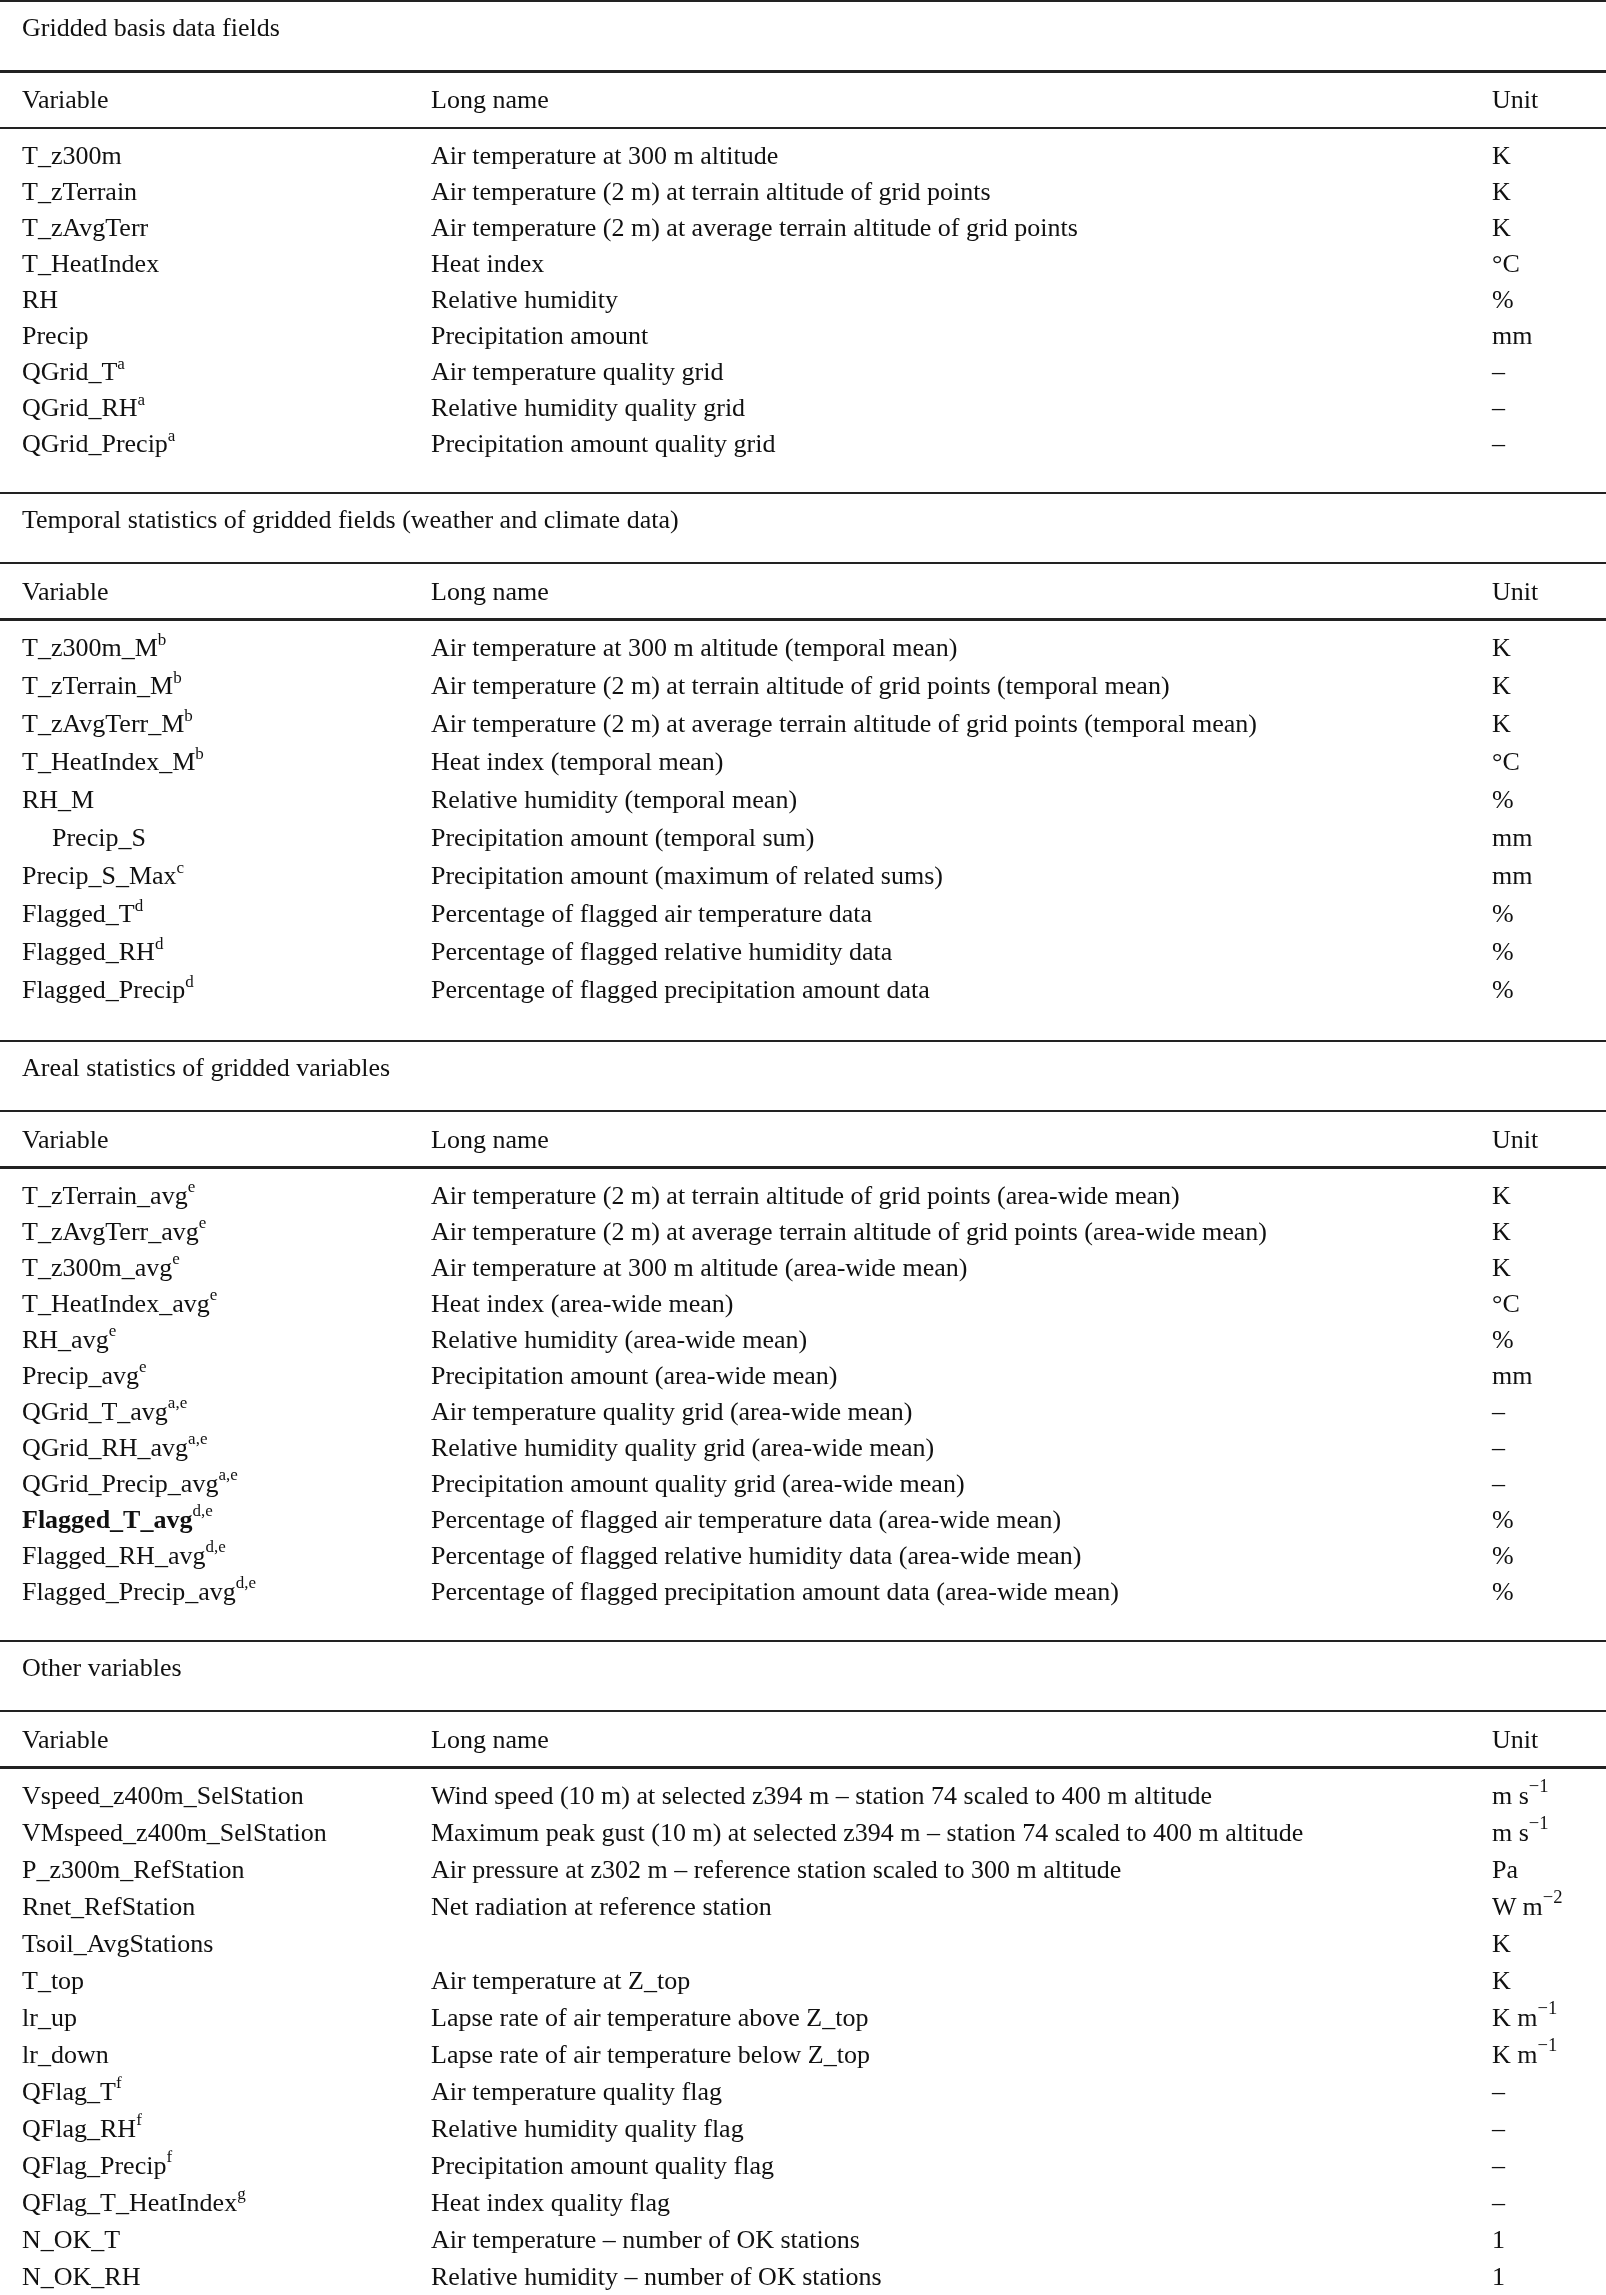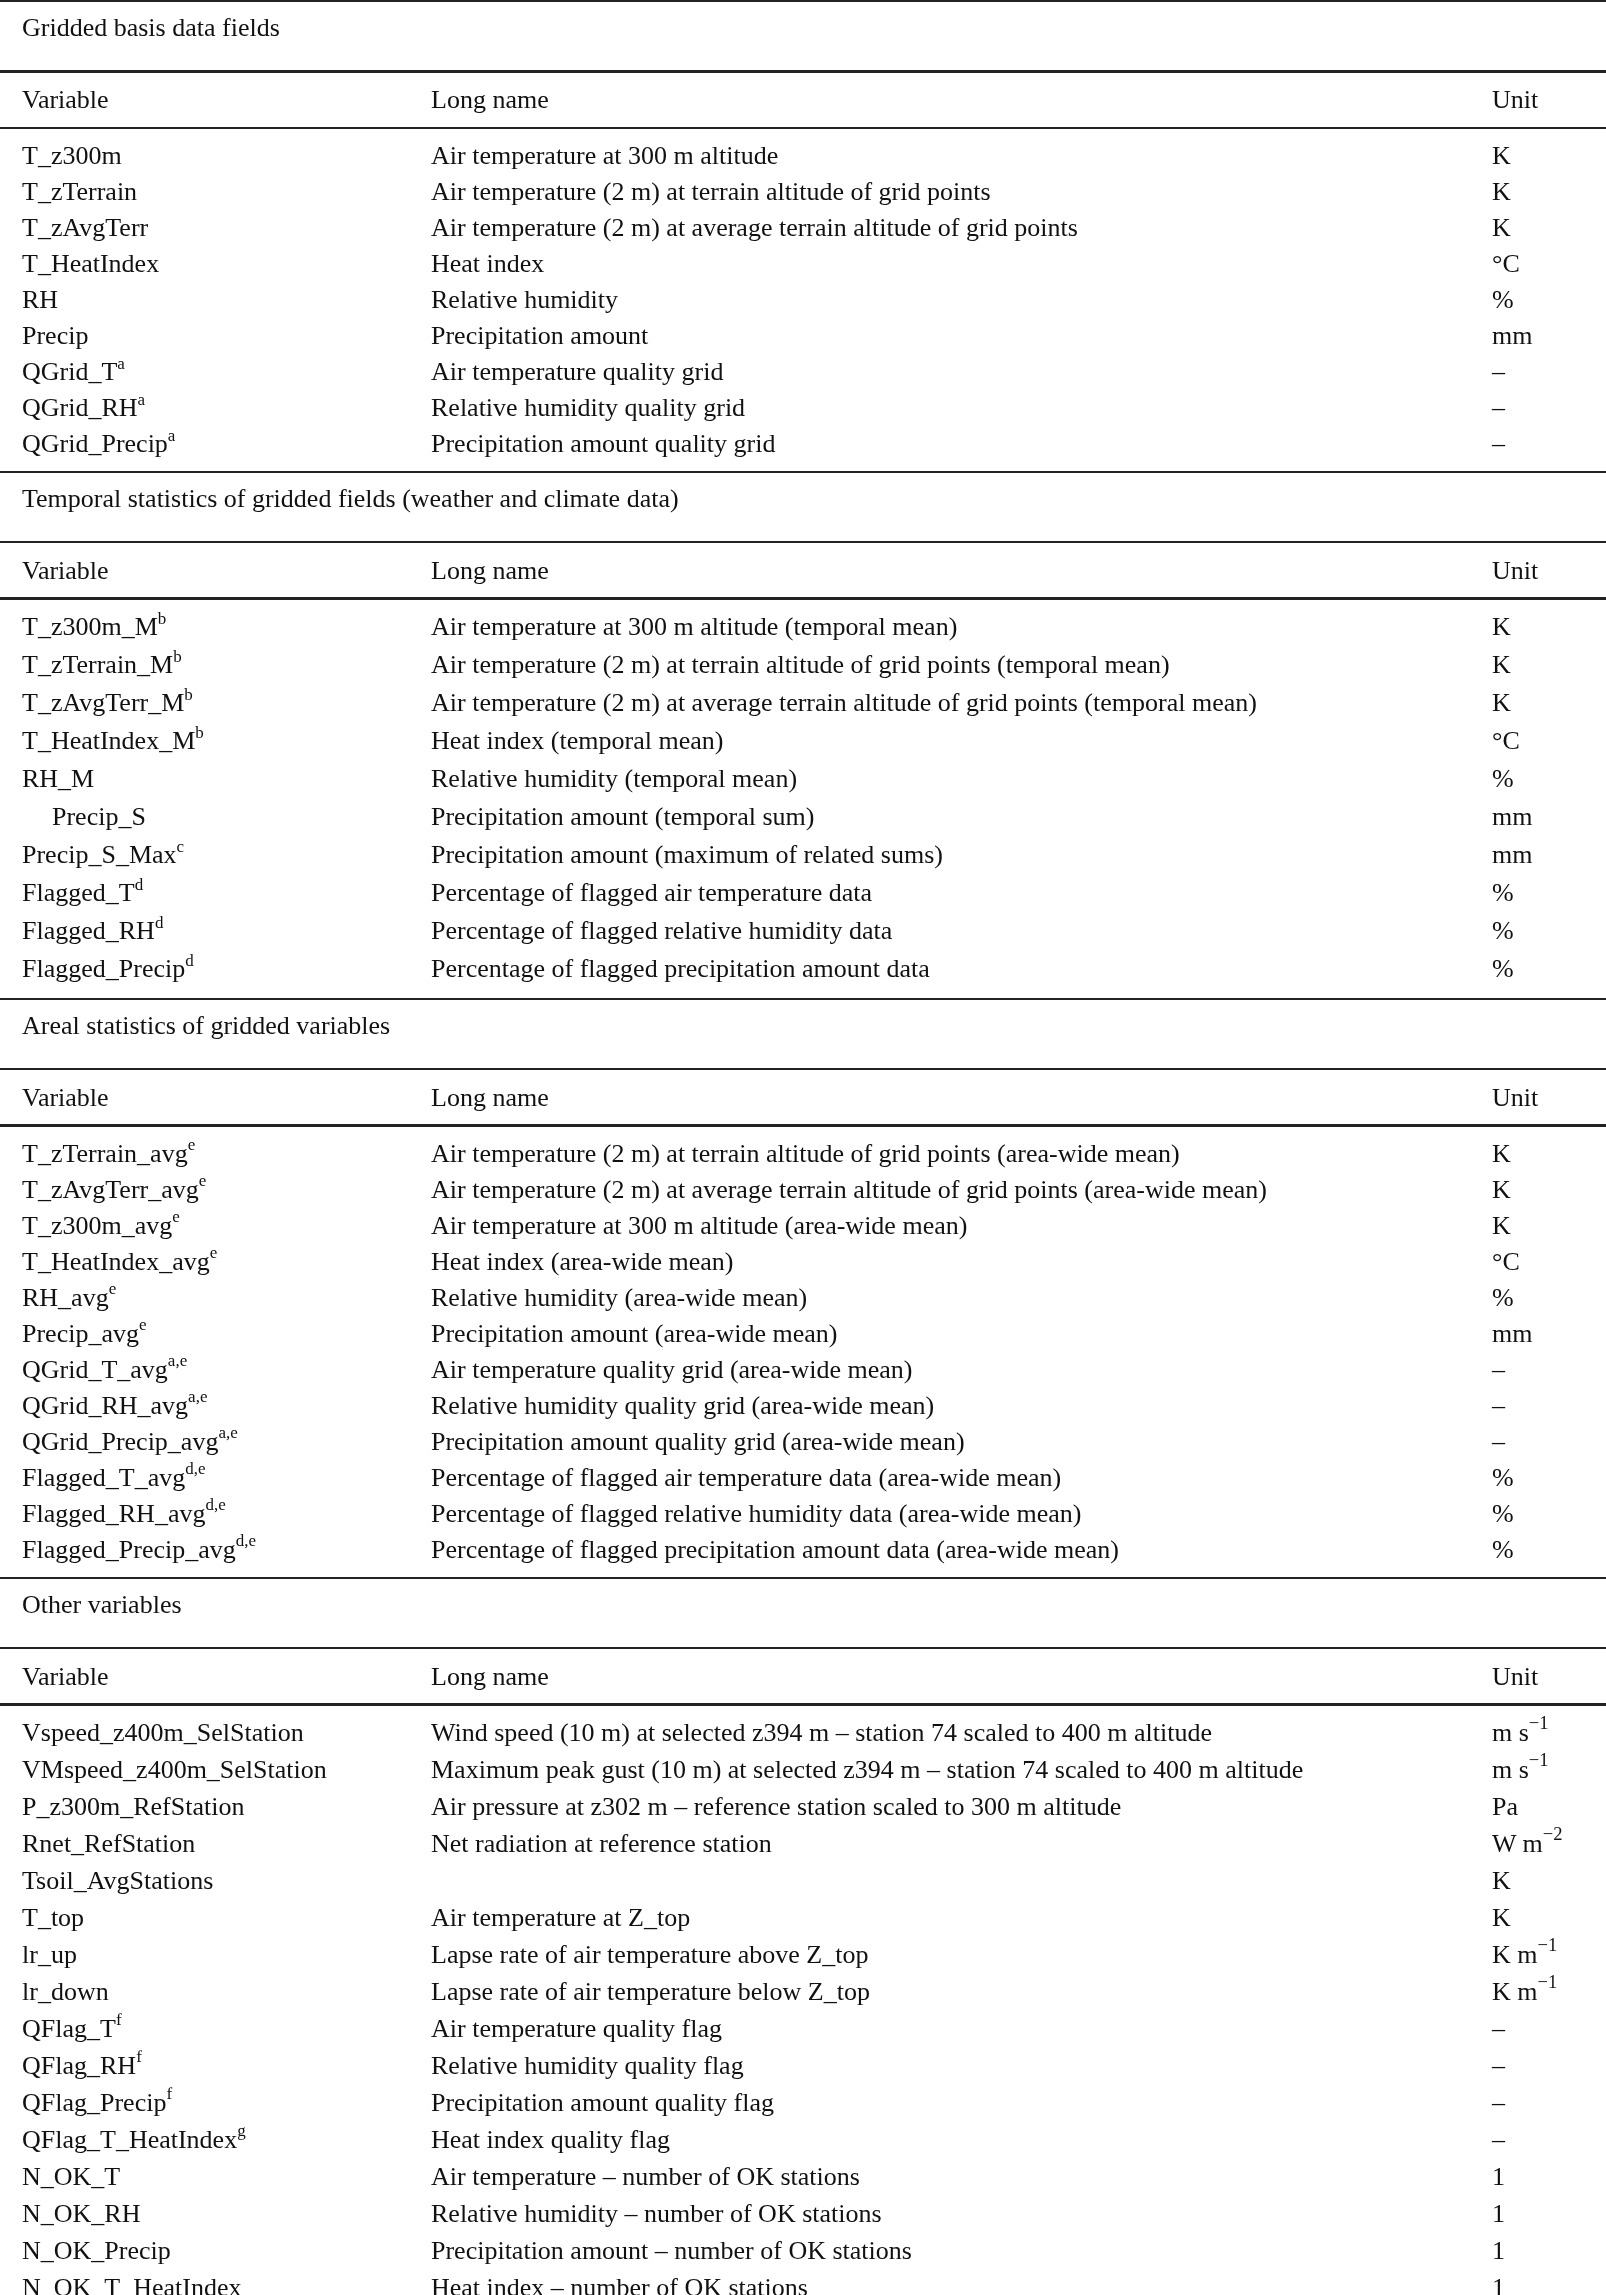--- a/index.html
+++ b/index.html
@@ -15,21 +15,21 @@
     font-size: 26px; white-space: nowrap;
   }
   .header-row {
     height: 54px; position: relative; font-size: 26px;
   }
   .header-row span, .data-row span { position: absolute; white-space: nowrap; }
   .header-row span { top: 12.4px; }
   .c-var { left: 22px; }
   .c-long { left: 431px; }
   .c-unit { left: 1492px; }
-  .rows { padding-top: 11px; padding-bottom: 7px; }
+  .rows { padding-top: 11px; padding-bottom: 28px; }
   .data-row { position: relative; font-size: 26px; }
   .data-row span { top: 0; line-height: 1.25; }
   .rows.gridded .data-row { height: 36px; }
   .rows.temporal .data-row { height: 38px; }
   .rows.areal .data-row { height: 36px; }
   .rows.other .data-row { height: 37px; }
   sup { font-size: 17px; line-height: 0; position: relative; top: -1.6px; vertical-align: super; }
   .unit-sup { font-size: 18.6px; }
 </style>
 </head>
@@ -202,21 +202,21 @@
         <span class="c-var"><span style="position: static;">QGrid_RH_avg</span><sup>a,e</sup></span>
         <span class="c-long">Relative humidity quality grid (area-wide mean)</span>
         <span class="c-unit"><span style="position: static;">–</span></span>
       </div>
       <div class="data-row">
         <span class="c-var"><span style="position: static;">QGrid_Precip_avg</span><sup>a,e</sup></span>
         <span class="c-long">Precipitation amount quality grid (area-wide mean)</span>
         <span class="c-unit"><span style="position: static;">–</span></span>
       </div>
       <div class="data-row">
-        <span class="c-var"><span style="position: static;">Flagged_T_avg</span><sup>d,e</sup></span>
+        <span class="c-var"><span style="position: static; font-weight: bold;">Flagged_T_avg</span><sup>d,e</sup></span>
         <span class="c-long">Percentage of flagged air temperature data (area-wide mean)</span>
         <span class="c-unit"><span style="position: static;">%</span></span>
       </div>
       <div class="data-row">
         <span class="c-var"><span style="position: static;">Flagged_RH_avg</span><sup>d,e</sup></span>
         <span class="c-long">Percentage of flagged relative humidity data (area-wide mean)</span>
         <span class="c-unit"><span style="position: static;">%</span></span>
       </div>
       <div class="data-row">
         <span class="c-var"><span style="position: static;">Flagged_Precip_avg</span><sup>d,e</sup></span>

